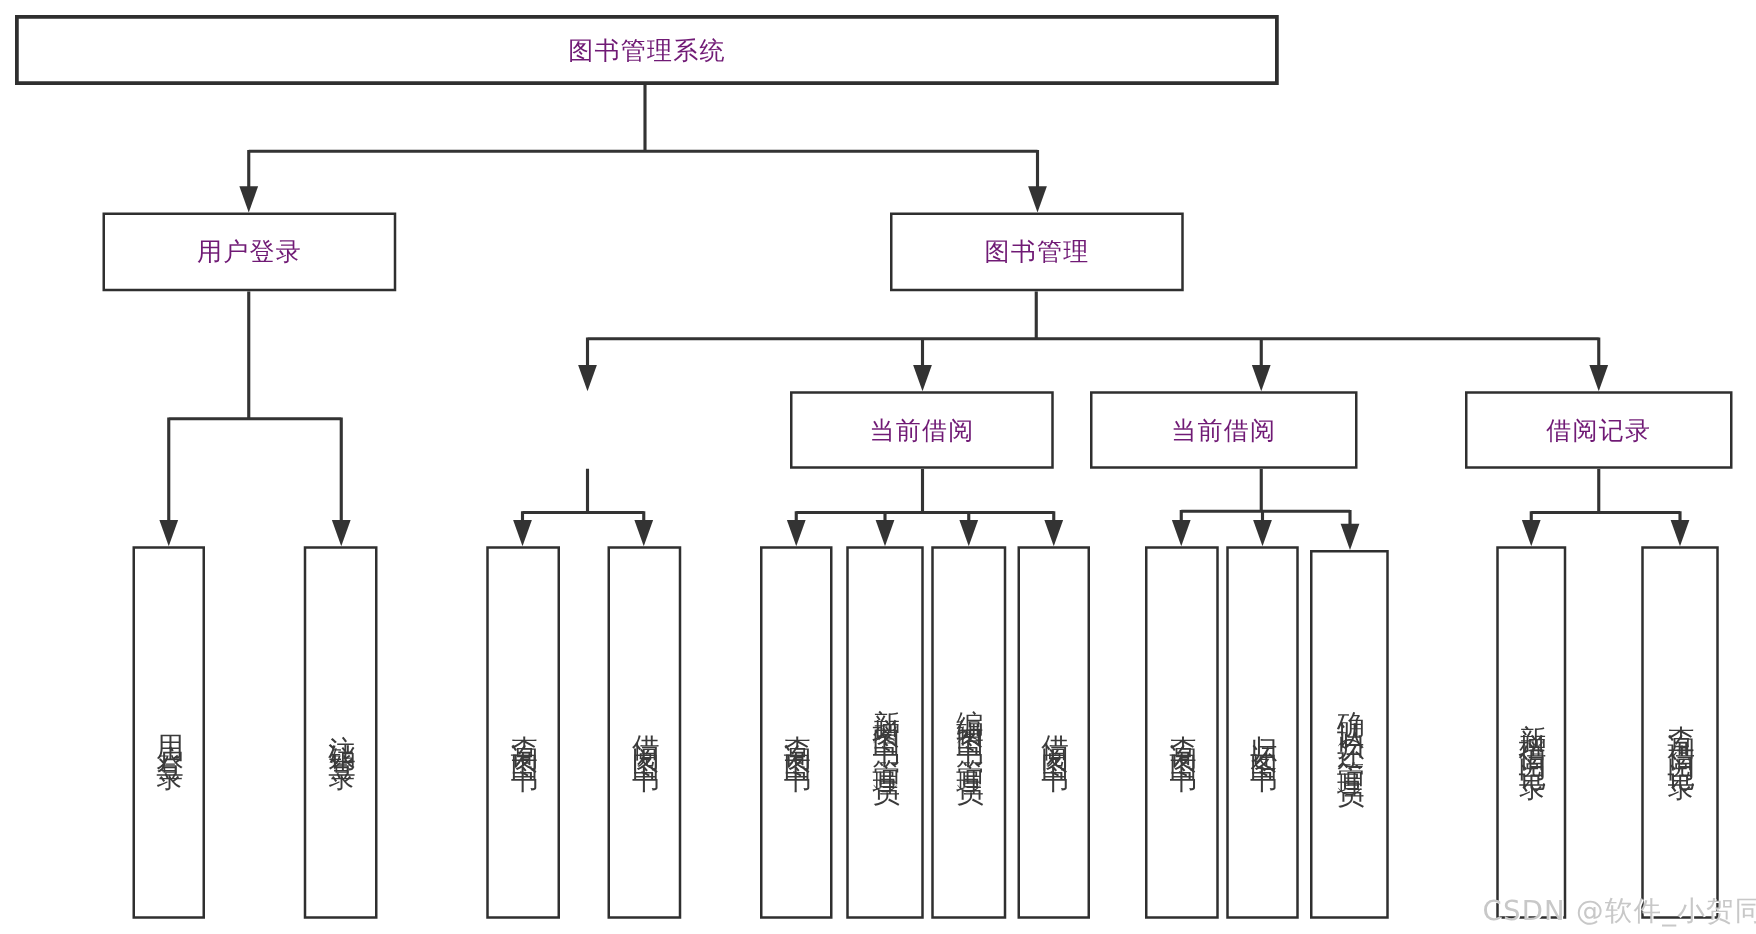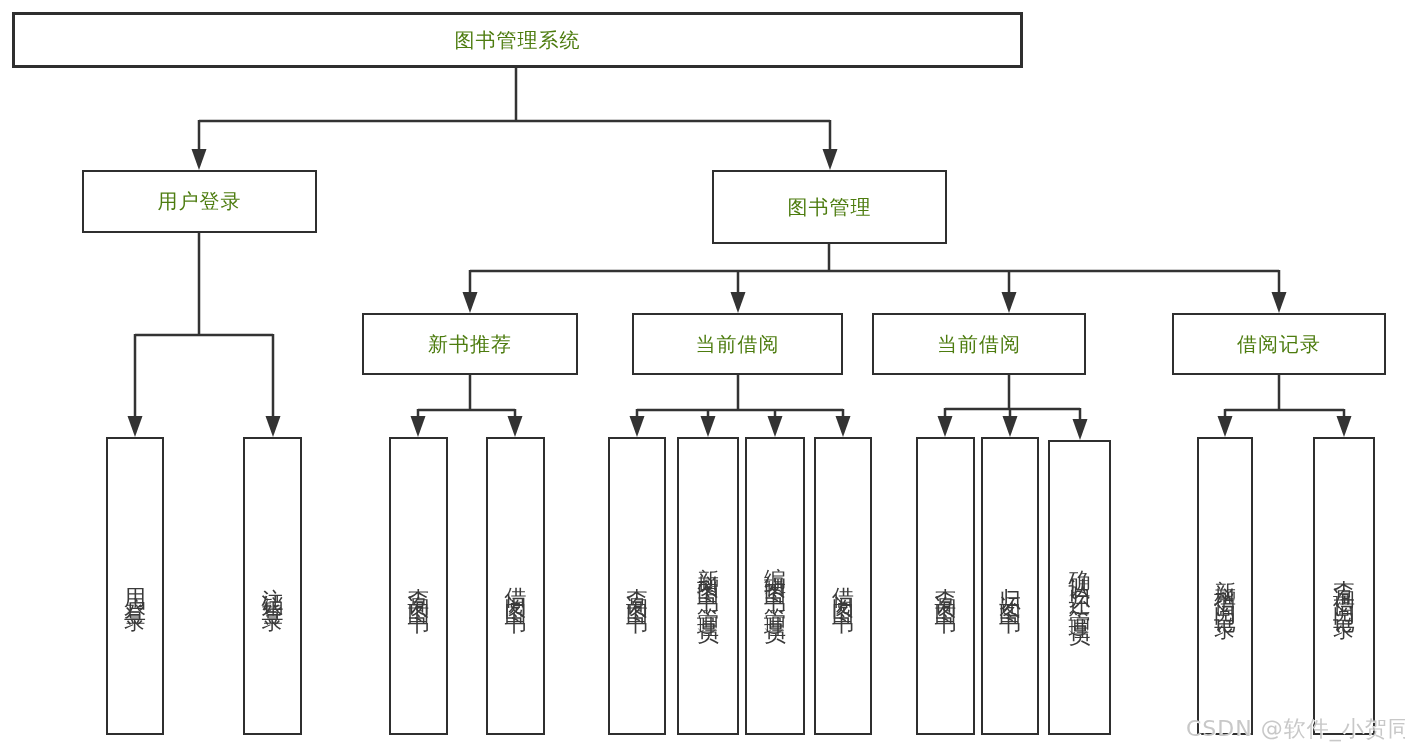--- a/index.html
+++ b/index.html
@@ -31,21 +31,21 @@
     stroke: none;
   }
   .hbox {
     position: absolute;
     box-sizing: border-box;
     border: 2.5px solid #2f2f2f;
     background: #ffffff;
     display: flex;
     align-items: center;
     justify-content: center;
-    color: #4d7c0f;
+    color: #701a75;
     font-size: 20px;
     letter-spacing: 1px;
     z-index: 2;
   }
   .root {
     border-width: 3px;
   }
   .vbox {
     position: absolute;
     box-sizing: border-box;
@@ -117,27 +117,24 @@
     </g>
   </svg>
 
   <div class="hbox root" style="left:12px; top:12px; width:1011px; height:56px;">
     <span>图书管理系统</span>
   </div>
 
   <div class="hbox" style="left:82px; top:170px; width:235px; height:63px;">
     <span>用户登录</span>
   </div>
-  <div class="hbox" style="left:712px; top:170px; width:235px; height:74px;">
+  <div class="hbox" style="left:712px; top:170px; width:235px; height:63px;">
     <span>图书管理</span>
   </div>
 
-  <div class="hbox" style="left:362px; top:313px; width:216px; height:62px;">
-    <span>新书推荐</span>
-  </div>
   <div class="hbox" style="left:632px; top:313px; width:211px; height:62px;">
     <span>当前借阅</span>
   </div>
   <div class="hbox" style="left:872px; top:313px; width:214px; height:62px;">
     <span>当前借阅</span>
   </div>
   <div class="hbox" style="left:1172px; top:313px; width:214px; height:62px;">
     <span>借阅记录</span>
   </div>
 

